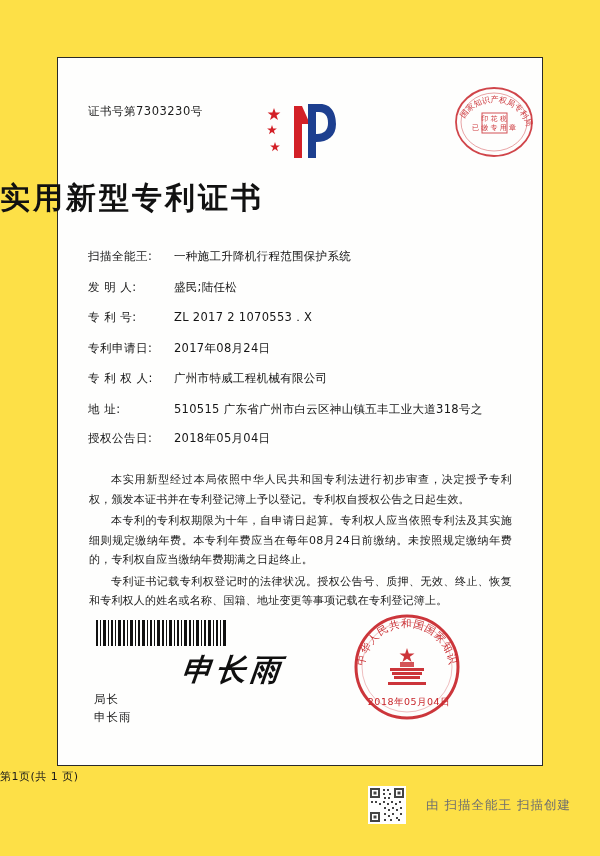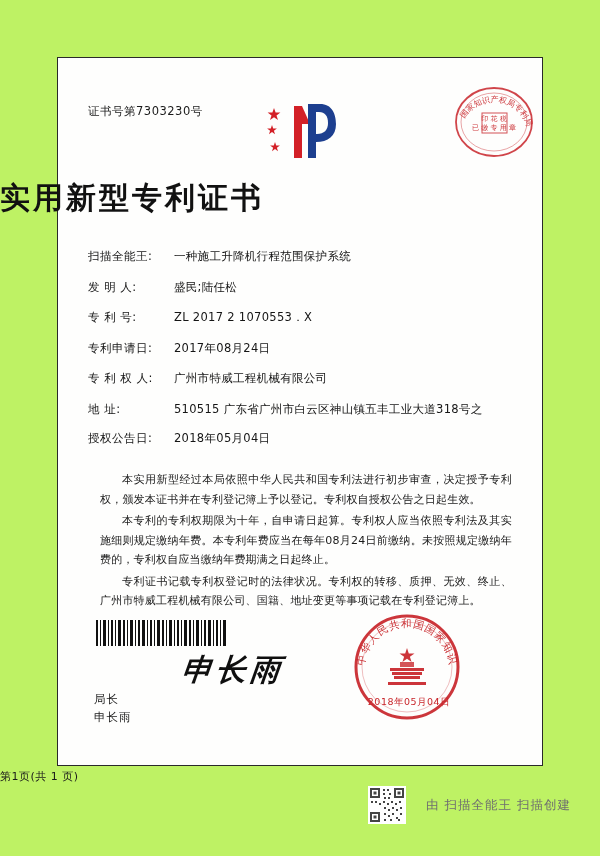--- a/index.html
+++ b/index.html
@@ -13,21 +13,21 @@
     font-family: "DejaVu Sans", "Liberation Sans", sans-serif;
     color: #1a1a1a;
     overflow: hidden;
     position: relative;
   }
   .page {
     position: absolute;
     left: 0; top: 0;
     width: 600px;
     height: 856px;
-    background: #bef264;
+    background: #fde047;
     text-decoration: underline;
   }
   
   .cert-border {
     position: absolute;
     left: 57px;
     top: 57px;
     width: 486px;
     height: 709px;
     border: 1px solid #2a2a2a;
@@ -109,21 +109,21 @@
     left: 88px;
     top: 470px;
     width: 424px;
     font-size: 11px;
     line-height: 19.5px;
     color: #1a1a1a;
     text-align: justify;
     letter-spacing: 0.2px;
   }
   .body-text p {
-    margin: 0 0 2px 12px;
+    margin: 0 0 2px 1px;
     text-indent: 22px;
   }
   
   .barcode {
     position: absolute;
     left: 96px;
     top: 620px;
     width: 132px;
     height: 26px;
   }
@@ -267,21 +267,21 @@
       <span class="pub-left">
         <span class="field-label">授权公告日:</span>
         <span class="field-value">2018年05月04日</span>
       </span>
     </div>
   </div>
 
   <div class="body-text">
     <p>本实用新型经过本局依照中华人民共和国专利法进行初步审查，决定授予专利权，颁发本证书并在专利登记簿上予以登记。专利权自授权公告之日起生效。</p>
     <p>本专利的专利权期限为十年，自申请日起算。专利权人应当依照专利法及其实施细则规定缴纳年费。本专利年费应当在每年08月24日前缴纳。未按照规定缴纳年费的，专利权自应当缴纳年费期满之日起终止。</p>
-    <p>专利证书记载专利权登记时的法律状况。专利权的转移、质押、无效、终止、广州市特威工程机械有限公司、国籍、地址变更等事项记载在专利登记簿上。</p>
+    <p>专利证书记载专利权登记时的法律状况。授权公告号、质押、无效、终止、恢复和专利权人的姓名或名称、国籍、地址变更等事项记载在专利登记簿上。</p>
   </div>
 
   <div class="barcode">
     <svg viewBox="0 0 132 26" width="132" height="26" preserveAspectRatio="none">
       <g fill="#111">
         <rect x="0" y="0" width="2" height="26"></rect>
           <rect x="4" y="0" width="1" height="26"></rect>
         <rect x="7" y="0" width="3" height="26"></rect>
           <rect x="12" y="0" width="1" height="26"></rect>
         <rect x="15" y="0" width="2" height="26"></rect>

